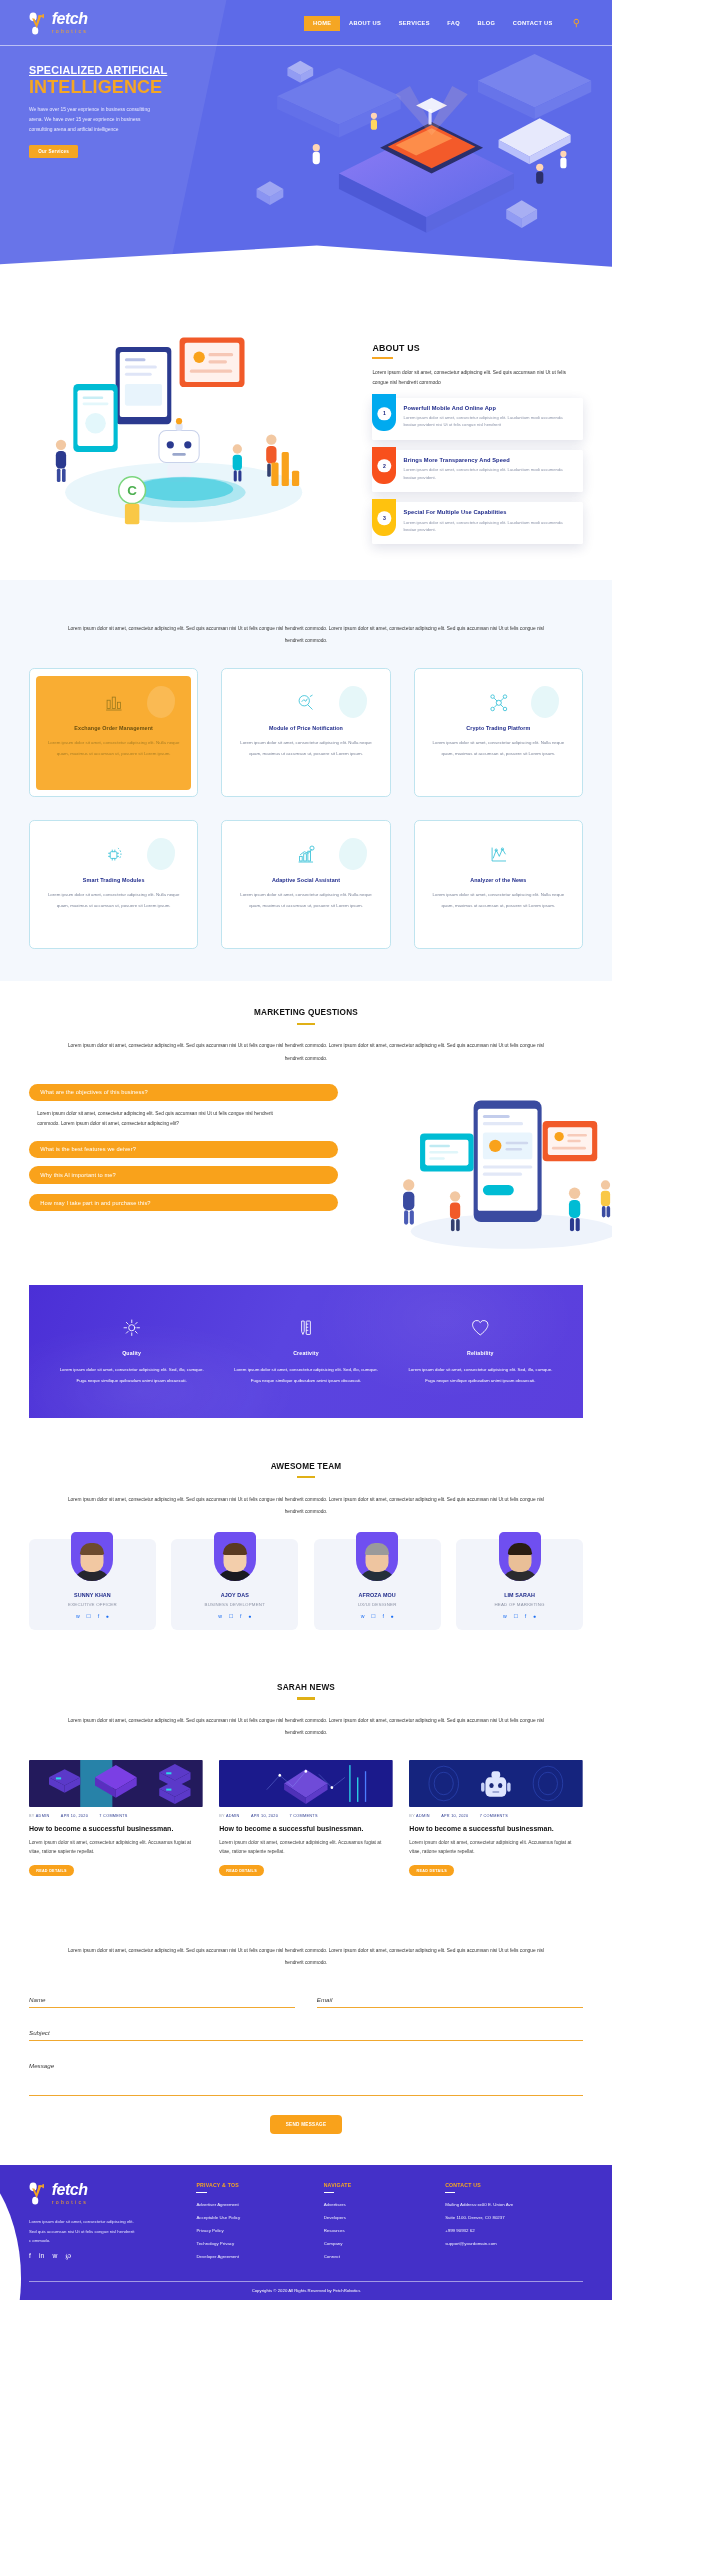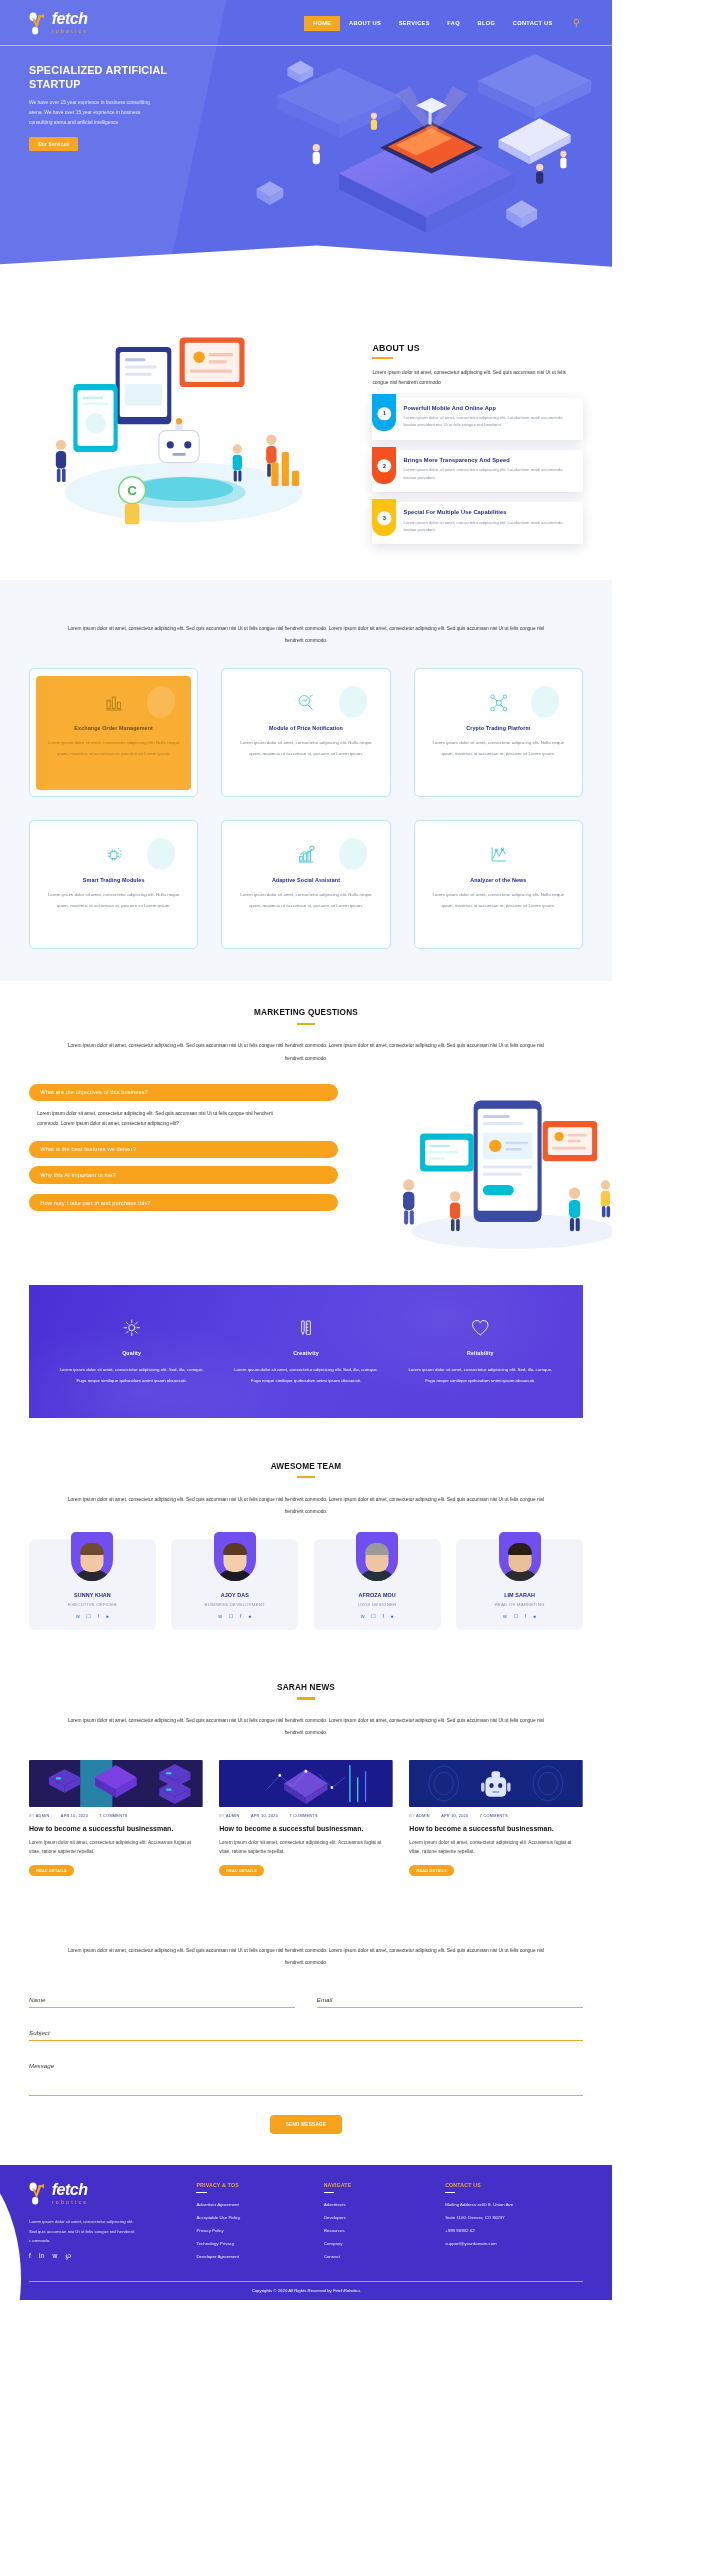--- a/index.html
+++ b/index.html
@@ -46,21 +46,21 @@
     color:#fff;text-decoration:none;font-size:5.7px;font-weight:700;
     letter-spacing:0.3px;padding:4.6px 8.8px;
   }
   .nav a.active{background:#f5a623;}
   .search-btn{
     margin-left:11.3px;color:#f5a623;font-size:9.8px;background:none;border:none;cursor:pointer;
     line-height:1;
   }
 
   .hero-inner{position:relative;z-index:4;padding:18.5px 29px 0 29px;}
-  .hero-h1{color:#fff;font-size:10.8px;font-weight:700;letter-spacing:0.2px;line-height:1.25;}
+  .hero-h1{color:#fff;font-size:10.8px;font-weight:700;letter-spacing:0.2px;line-height:1.25;text-decoration:underline;}
   .hero-h2{color:#f5a623;font-size:18px;font-weight:700;letter-spacing:0.1px;line-height:1.05;margin:0.5px 0 0.5px;}
   .hero-h3{color:#fff;font-size:10.8px;font-weight:700;letter-spacing:0.2px;}
   .hero-p{color:#e9eaff;font-size:4.9px;line-height:2.05;margin-top:8.2px;max-width:133px;}
   .hero-btn{
     display:inline-block;margin-top:9.3px;background:#f5a623;color:#fff;border:none;
     font-size:4.6px;font-weight:700;padding:4.1px 9.3px;border-radius:1.5px;cursor:pointer;letter-spacing:0.2px;
   }
 
   
   .hero-art{position:absolute;right:0;top:18.5px;width:402px;height:242px;z-index:3;}
@@ -335,21 +335,21 @@
         <g opacity=".85">
           <polygon points="575,370 605,352 635,370 605,388" fill="#ffffff" opacity=".55"></polygon>
           <polygon points="575,370 575,388 605,406 605,388" fill="#cdd3ff" opacity=".55"></polygon>
           <polygon points="635,370 635,388 605,406 605,388" fill="#e4e7ff" opacity=".55"></polygon>
         </g>
       </svg>
     </div>
 
     <div class="hero-inner">
       <h1 class="hero-h1">SPECIALIZED ARTIFICIAL</h1>
-      <h3 class="hero-h3">STARTUP</h3>
+      <h2 class="hero-h2">INTELLIGENCE</h2>
       <p class="hero-p">We have over 15 year exprience in business consultting arena. We have over 15 year exprience in business consultting arena and artficial intelligence</p>
       <button class="hero-btn">Our Services</button>
     </div>
 
     <div class="hero-clip"></div>
   </section>
 
   <section class="about">
     <div class="about-art">
       <svg width="330" height="222" viewBox="0 0 640 430">

